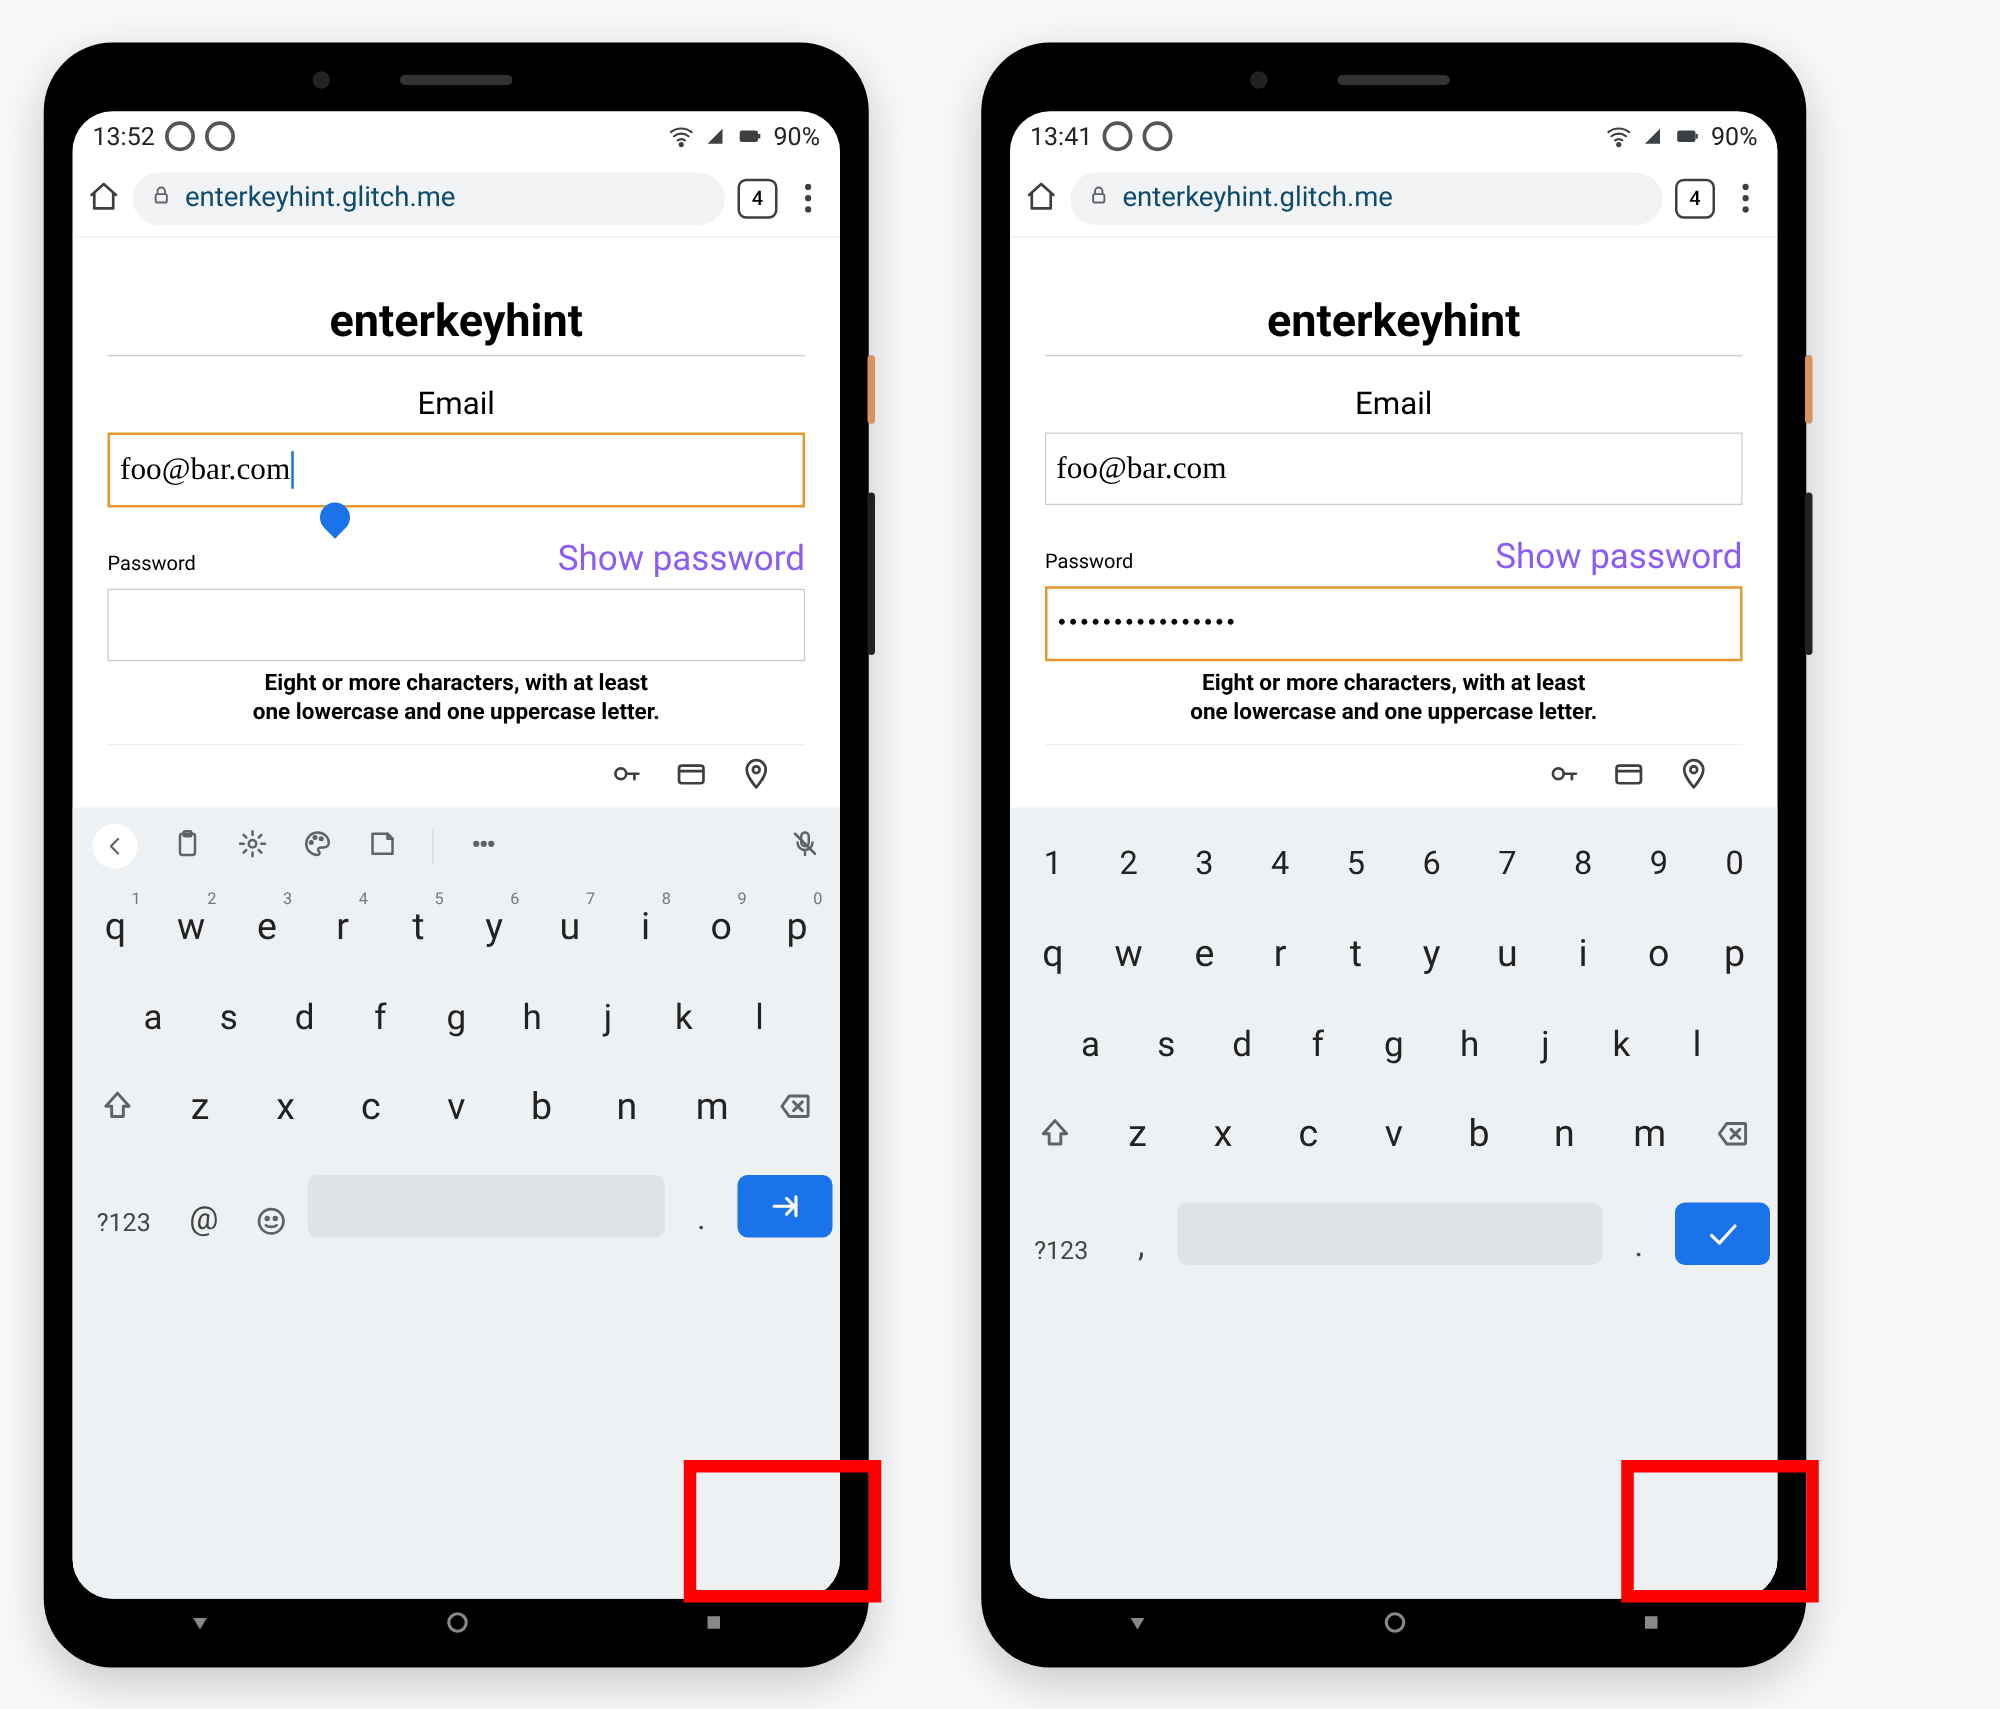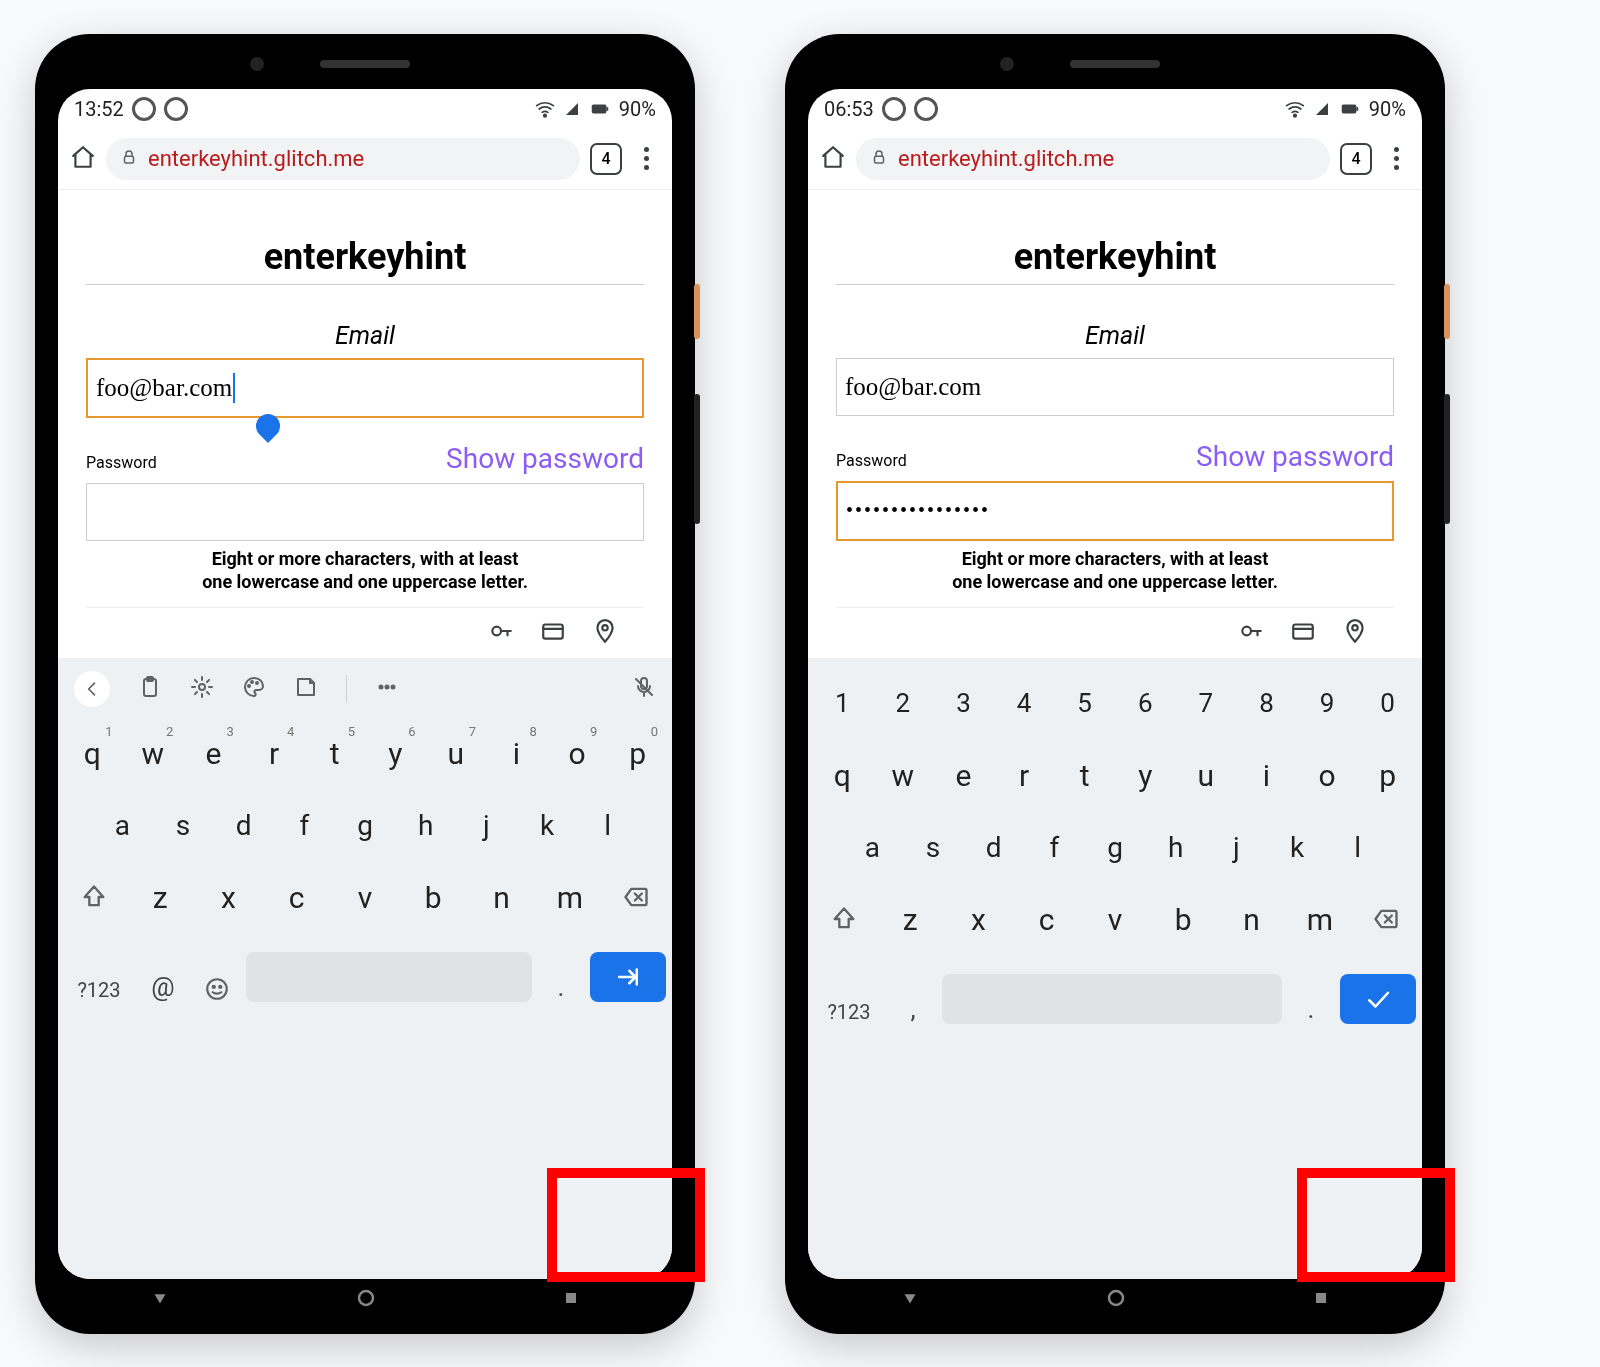--- a/index.html
+++ b/index.html
@@ -86,21 +86,21 @@
   }
   .omnibox {
     flex: 1;
     height: 42px;
     border-radius: 21px;
     background: #f1f3f4;
     display: flex;
     align-items: center;
     padding: 0 14px;
     gap: 10px;
-    color: #b91c1c;
+    color: #0c4a6e;
     font-size: 22px;
   }
   .tab-count {
     width: 28px; height: 28px;
     border: 2.5px solid #3c4043;
     border-radius: 7px;
     display: flex; align-items: center; justify-content: center;
     font-size: 16px; font-weight: 500;
   }
   .more-dots {
@@ -113,21 +113,21 @@
     padding: 18px 28px 0 28px;
     flex: 0 0 auto;
     text-align: center;
   }
   .page h1 {
     font-size: 36px;
     margin: 28px 0 6px 0;
     border-bottom: 1px solid #ccc;
     padding-bottom: 6px;
   }
-  .field-label { font-size: 25px; margin-top: 36px; font-style: italic; }
+  .field-label { font-size: 25px; margin-top: 24px; }
   .field-row { display: flex; justify-content: space-between; align-items: baseline; margin-top: 24px; }
   .field-sub { font-size: 28px; color: #8b5cf6; }
   .input {
     margin-top: 8px;
     height: 56px;
     border: 1px solid #ccc;
     font-size: 25px;
     padding: 0 8px;
     display: flex;
     align-items: center;
@@ -508,21 +508,21 @@
     <div class="highlight" style="bottom:52px; right:-10px;"></div>
   </div>
   <div class="phone">
     <div class="side-btn rt1"></div>
     <div class="side-btn rt2"></div>
     <div class="speaker"></div>
     <div class="camera-dot"></div>
     <div class="screen">
       <div class="status">
         <div class="left">
-          <span>06:53</span>
+          <span>13:41</span>
           <span class="chrome-icon"></span>
           <span class="chrome-icon"></span>
         </div>
         <div class="right">
           <span>
               <svg width="20" height="20" viewBox="0 0 24 24" fill="none" stroke="#3c4043" stroke-width="2" stroke-linecap="round" stroke-linejoin="round">
                 <path d="M2 8 a16 16 0 0 1 20 0 M5 12 a11 11 0 0 1 14 0 M8.5 16 a6 6 0 0 1 7 0"></path>
                 <circle cx="12" cy="20" r="1.5" fill="#3c4043"></circle>
               </svg>
             </span>

